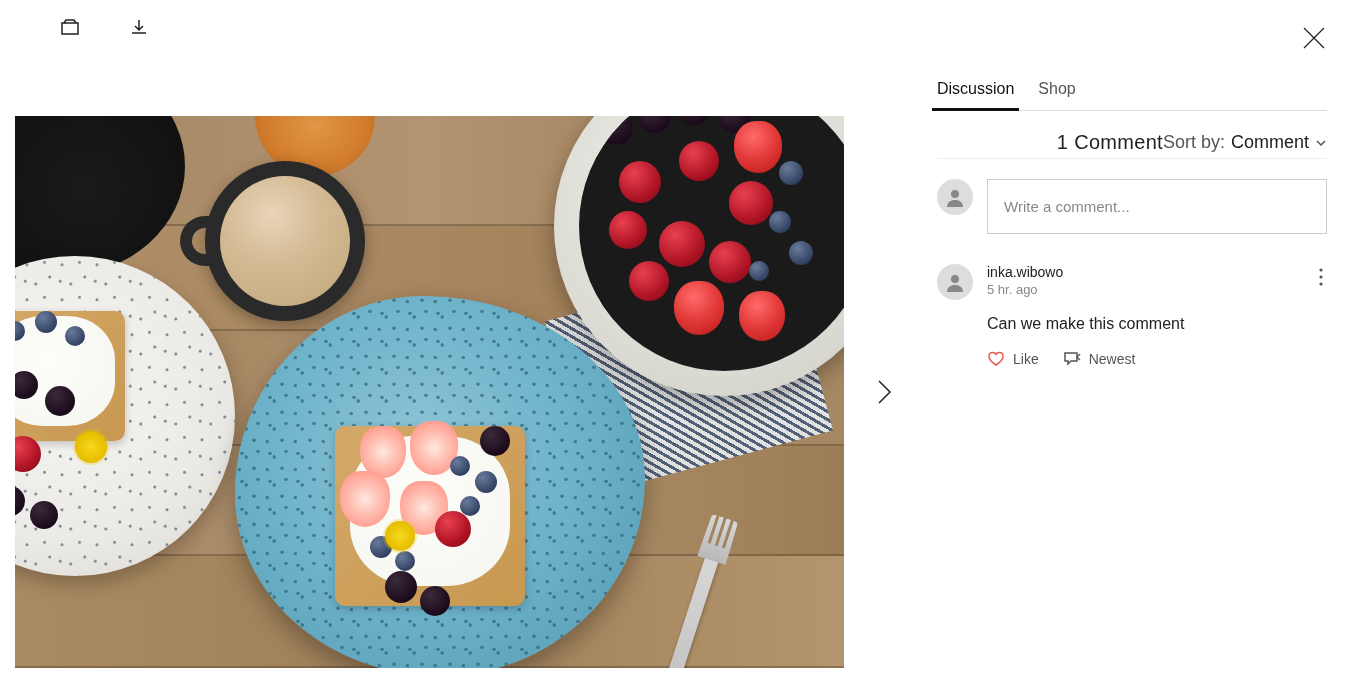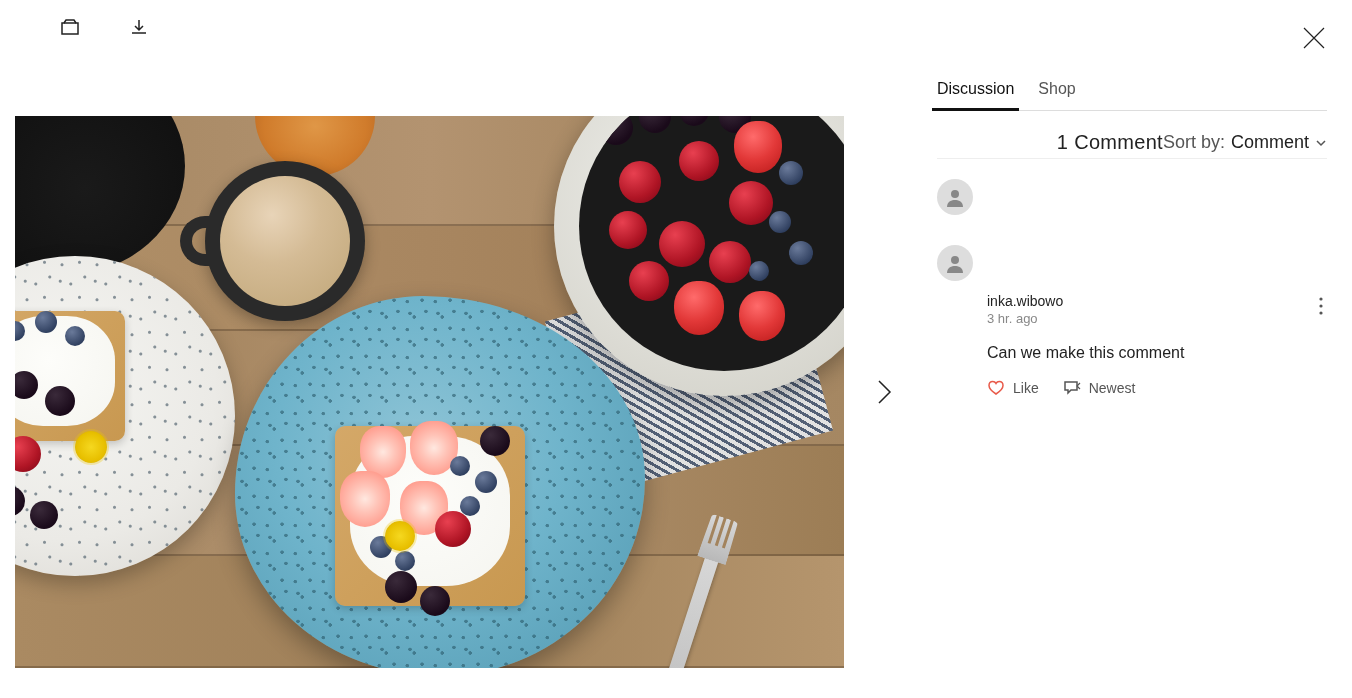--- a/index.html
+++ b/index.html
@@ -385,21 +385,20 @@
     .more-btn {
       cursor: pointer;
       padding: 4px;
       color: #555;
       margin-left: auto;
     }
     .comment-header-row {
       display: flex;
       justify-content: space-between;
       align-items: flex-start;
-      margin-top: 48px;
     }
   </style>
 </head>
 <body>
 
 <div class="toolbar">
   <span class="icon-btn">
     <svg width="20" height="18" viewBox="0 0 20 18" fill="none" stroke="currentColor" stroke-width="1.5">
       <path d="M4 5 L6 2 L14 2 L16 5 L18 5 L18 16 L2 16 L2 5 Z"></path>
       <path d="M4 5 L16 5"></path>
@@ -521,34 +520,35 @@
     </div>
   </div>
 
   <div class="comment-box">
     <div class="avatar">
       <svg width="20" height="20" viewBox="0 0 20 20">
           <circle cx="10" cy="7" r="4"></circle>
           <path d="M2 20 C2 14 7 13 10 13 C13 13 18 14 18 20 Z"></path>
         </svg>
     </div>
+    <input class="comment-input" placeholder="Write a comment..." style="">
   </div>
 
   <div class="comment-item">
     <div class="avatar">
       <svg width="20" height="20" viewBox="0 0 20 20">
           <circle cx="10" cy="7" r="4"></circle>
           <path d="M2 20 C2 14 7 13 10 13 C13 13 18 14 18 20 Z"></path>
         </svg>
     </div>
     <div class="comment-content">
       <div class="comment-header-row">
         <div>
           <div class="comment-author">inka.wibowo</div>
-          <div class="comment-time">3 hr. ago</div>
+          <div class="comment-time">5 hr. ago</div>
         </div>
         <span class="more-btn">
           <svg width="4" height="18" viewBox="0 0 4 18" fill="currentColor">
             <circle cx="2" cy="2" r="1.6"></circle>
               <circle cx="2" cy="9" r="1.6"></circle>
               <circle cx="2" cy="16" r="1.6"></circle>
           </svg>
         </span>
       </div>
       <div class="comment-text">Can we make this comment</div>

